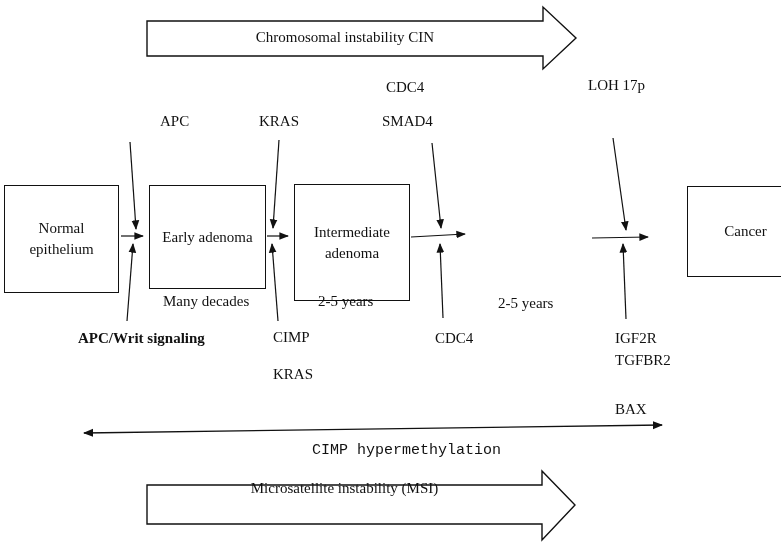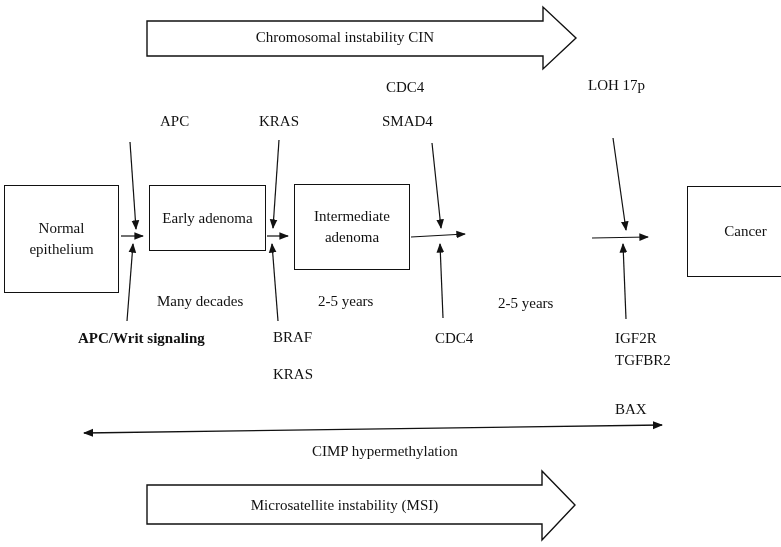--- a/index.html
+++ b/index.html
@@ -77,47 +77,47 @@
     </g>
 
     <g stroke="#111111" stroke-width="1.2">
       <line x1="592" y1="238" x2="648" y2="237" marker-end="url(#ah)"></line>
       <line x1="613" y1="138" x2="626" y2="230" marker-end="url(#ah)"></line>
       <line x1="626" y1="319" x2="623" y2="244" marker-end="url(#ah)"></line>
     </g>
   </svg>
 
   <div class="diagram-label centered" style="left:147px; top:29px; width:396px;">Chromosomal instability CIN</div>
-  <div class="diagram-label centered" style="left:147px; top:497px; width:395px;">Microsatellite instability (MSI)</div>
-  <div class="diagram-label" style="left:312px; top:443px;">CIMP hypermethylation</div>
+  <div class="diagram-label centered" style="left:147px; top:480px; width:395px;">Microsatellite instability (MSI)</div>
+  <div class="diagram-label" style="left:312px; top:443px;font-family:Liberation Mono, monospace;">CIMP hypermethylation</div>
 
   <div class="stage-box" id="box-normal" style="left:4px; top:185px; width:115px; height:108px;">
     <span class="stage-label">Normal epithelium</span>
   </div>
-  <div class="stage-box" id="box-early" style="left:149px; top:185px; width:117px; height:66px;">
+  <div class="stage-box" id="box-early" style="left:149px; top:185px; width:117px; height:104px;">
     <span class="stage-label">Early adenoma</span>
   </div>
-  <div class="stage-box" id="box-intermediate" style="left:294px; top:184px; width:116px; height:86px;">
+  <div class="stage-box" id="box-intermediate" style="left:294px; top:184px; width:116px; height:117px;">
     <span class="stage-label">Intermediate adenoma</span>
   </div>
   <div class="stage-box" id="box-cancer" style="left:687px; top:186px; width:117px; height:91px;">
     <span class="stage-label">Cancer</span>
   </div>
 
   <div class="diagram-label" style="left:126px; top:113px;margin-left:34px;">APC</div>
   <div class="diagram-label" style="left:259px; top:113px;">KRAS</div>
   <div class="diagram-label" style="left:386px; top:79px;">CDC4</div>
   <div class="diagram-label" style="left:382px; top:113px;">SMAD4</div>
   <div class="diagram-label" style="left:588px; top:77px;">LOH 17p</div>
 
-  <div class="diagram-label" style="left:157px; top:293px;">Many decades</div>
+  <div class="diagram-label" style="left:163px; top:293px;">Many decades</div>
   <div class="diagram-label" style="left:318px; top:293px;">2-5 years</div>
   <div class="diagram-label" style="left:498px; top:295px;">2-5 years</div>
 
   <div class="diagram-label" style="left:78px; top:330px;font-weight:bold;">APC/Writ signaling</div>
-  <div class="diagram-label" style="left:273px; top:329px;">BRAF</div>
+  <div class="diagram-label" style="left:273px; top:329px;">CIMP</div>
   <div class="diagram-label" style="left:273px; top:366px;">KRAS</div>
   <div class="diagram-label" style="left:435px; top:330px;">CDC4</div>
   <div class="diagram-label" style="left:615px; top:330px;">IGF2R</div>
   <div class="diagram-label" style="left:615px; top:352px;">TGFBR2</div>
   <div class="diagram-label" style="left:615px; top:401px;">BAX</div>
 
 </div>
 
 </body></html>

